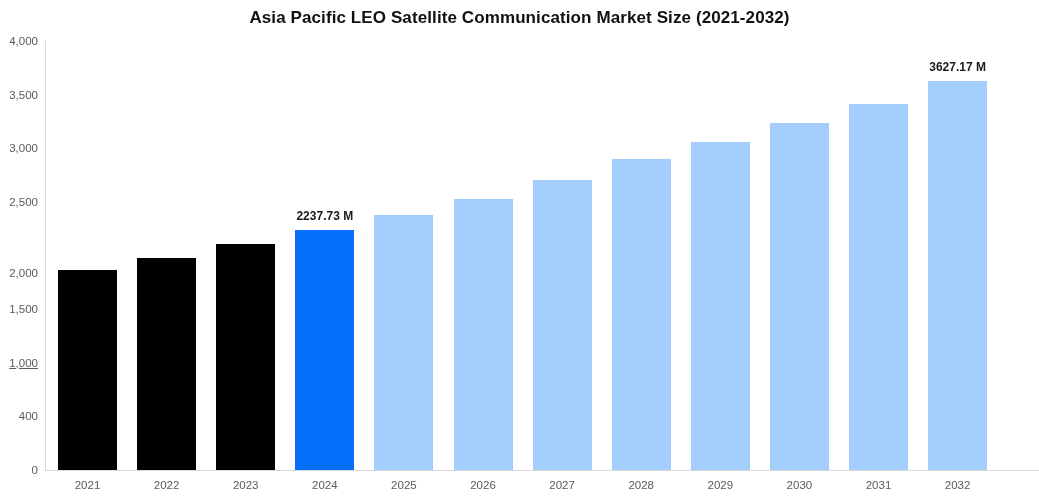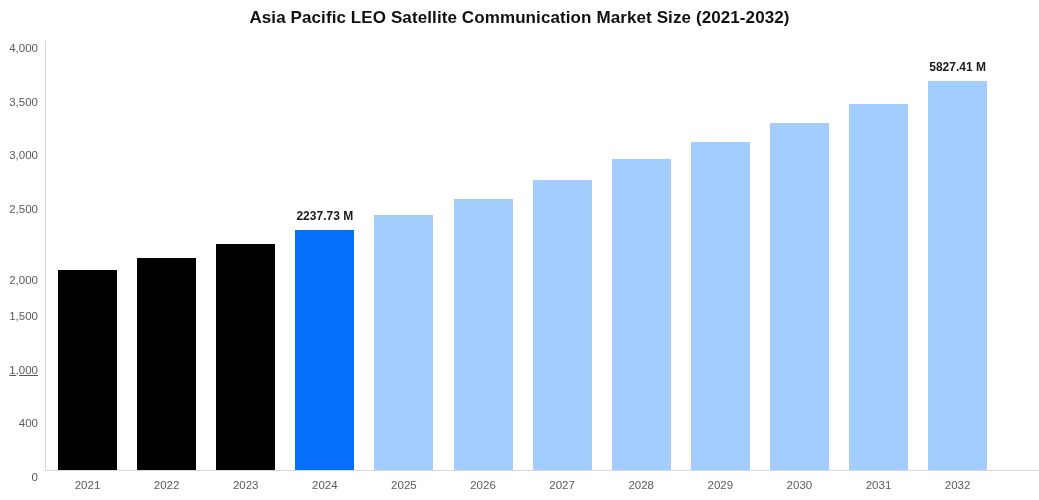--- a/index.html
+++ b/index.html
@@ -65,21 +65,20 @@
   }
   .y-tick-label {
     position: absolute;
     left: 0;
     width: 38px;
     text-align: right;
     font-size: 11.5px;
     color: #5a5a5a;
     transform: translateY(-50%);
     white-space: nowrap;
-    margin-top: 7px;
   }
   .bar-rect {
     position: absolute;
     left: 0;
     bottom: 0;
     width: 100%;
   }
 
   
   .x-label {
@@ -148,16 +147,16 @@
       <div class="x-label" style="left: 532.6px; width: 59px;">2027</div>
       <div class="x-label" style="left: 611.7px; width: 59px;">2028</div>
       <div class="x-label" style="left: 690.8px; width: 59px;">2029</div>
       <div class="x-label" style="left: 769.9px; width: 59px;">2030</div>
       <div class="x-label" style="left: 849px; width: 59px;">2031</div>
       <div class="x-label" style="left: 928.1px; width: 59px;">2032</div>
     </div>
 
   <div id="value-labels">
       <div class="value-label" style="left: 264.8px; width: 120px; top: 209.003px;">2237.73 M</div>
-      <div class="value-label" style="left: 897.6px; width: 120px; top: 59.986px;">5827.41 M</div>
+      <div class="value-label" style="left: 897.6px; width: 120px; top: 59.986px;">3627.17 M</div>
     </div>
 
 </div>
 
 </body></html>

